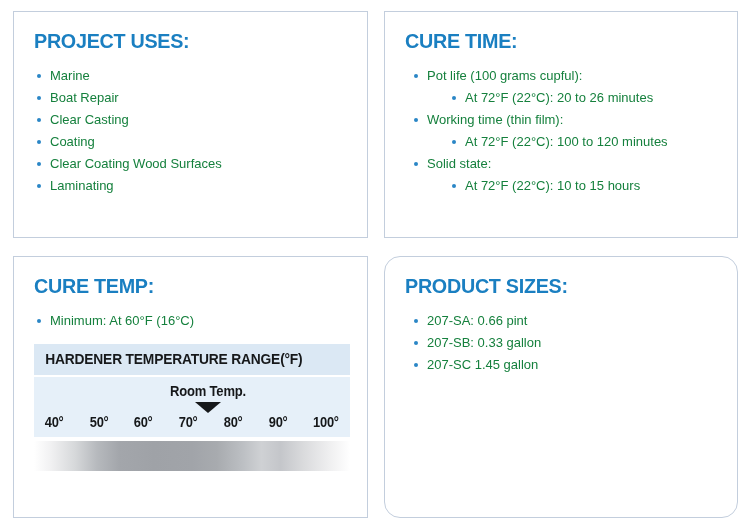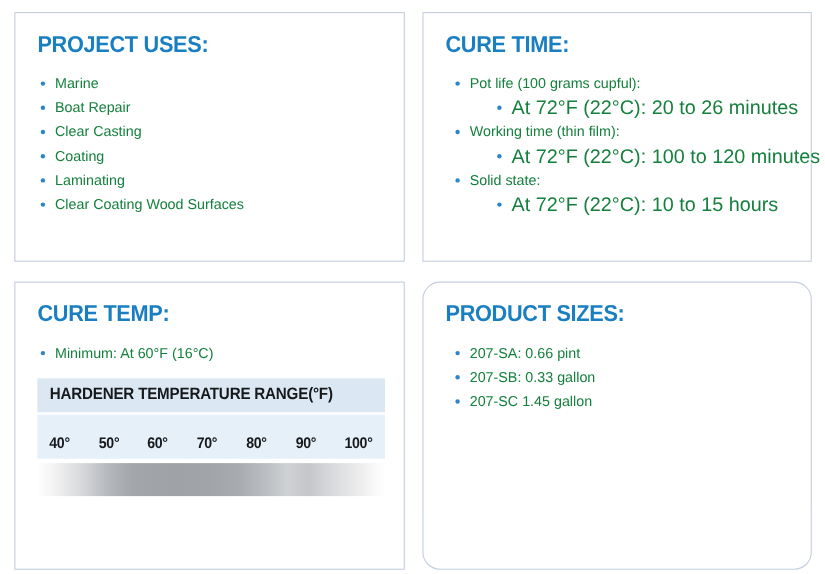--- a/index.html
+++ b/index.html
@@ -78,21 +78,21 @@
     height: 4px;
     background: #2a86c6;
     border-radius: 50%;
   }
   ul.bullets ul.sub {
     list-style: none;
     margin: 0;
     padding: 0 0 0 22px;
   }
   ul.bullets ul.sub li {
-    font-size: 18px;
+    font-size: 13px;
     line-height: 22px;
   }
 
   
   #list-project-uses { margin-top: 2px; }
   #list-cure-time    { margin-top: 6px; margin-left: 6px; }
   #list-product-sizes{ margin-top: 8px; margin-left: 6px; }
   #list-cure-temp    { margin-top: 4px; }
 
   
@@ -190,22 +190,22 @@
 <div class="page">
 
   <section class="panel" id="panel-project-uses">
     <div class="panel-inner">
       <h2 class="panel-title">PROJECT USES:</h2>
       <ul class="bullets" id="list-project-uses">
         <li><span>Marine</span></li>
         <li><span>Boat Repair</span></li>
         <li><span>Clear Casting</span></li>
         <li><span>Coating</span></li>
+        <li><span>Clear Coating Wood Surfaces</span></li>
         <li><span>Laminating</span></li>
-        <li><span>Clear Coating Wood Surfaces</span></li>
       </ul>
     </div>
   </section>
 
   <section class="panel" id="panel-cure-time">
     <div class="panel-inner">
       <h2 class="panel-title">CURE TIME:</h2>
       <ul class="bullets" id="list-cure-time">
         <li>
           <span>Pot life (100 grams cupful):</span>
@@ -235,20 +235,24 @@
       <ul class="bullets" id="list-cure-temp">
         <li><span>Minimum: At 60°F (16°C)</span></li>
       </ul>
 
       <figure class="temp-chart" style="margin:12px 0 0 0;">
         <div class="temp-chart-header">
           <span class="temp-chart-header-text">HARDENER TEMPERATURE RANGE(°F)</span>
         </div>
         <div class="temp-chart-divider"></div>
         <div class="temp-chart-scale">
+          <div class="room-temp-row">
+            <span class="room-temp-label">Room Temp.</span>
+            <span class="room-temp-arrow"></span>
+          </div>
           <div class="temp-ticks">
             <span class="temp-tick">40°</span>
             <span class="temp-tick">50°</span>
             <span class="temp-tick">60°</span>
             <span class="temp-tick">70°</span>
             <span class="temp-tick">80°</span>
             <span class="temp-tick">90°</span>
             <span class="temp-tick">100°</span>
           </div>
         </div>

